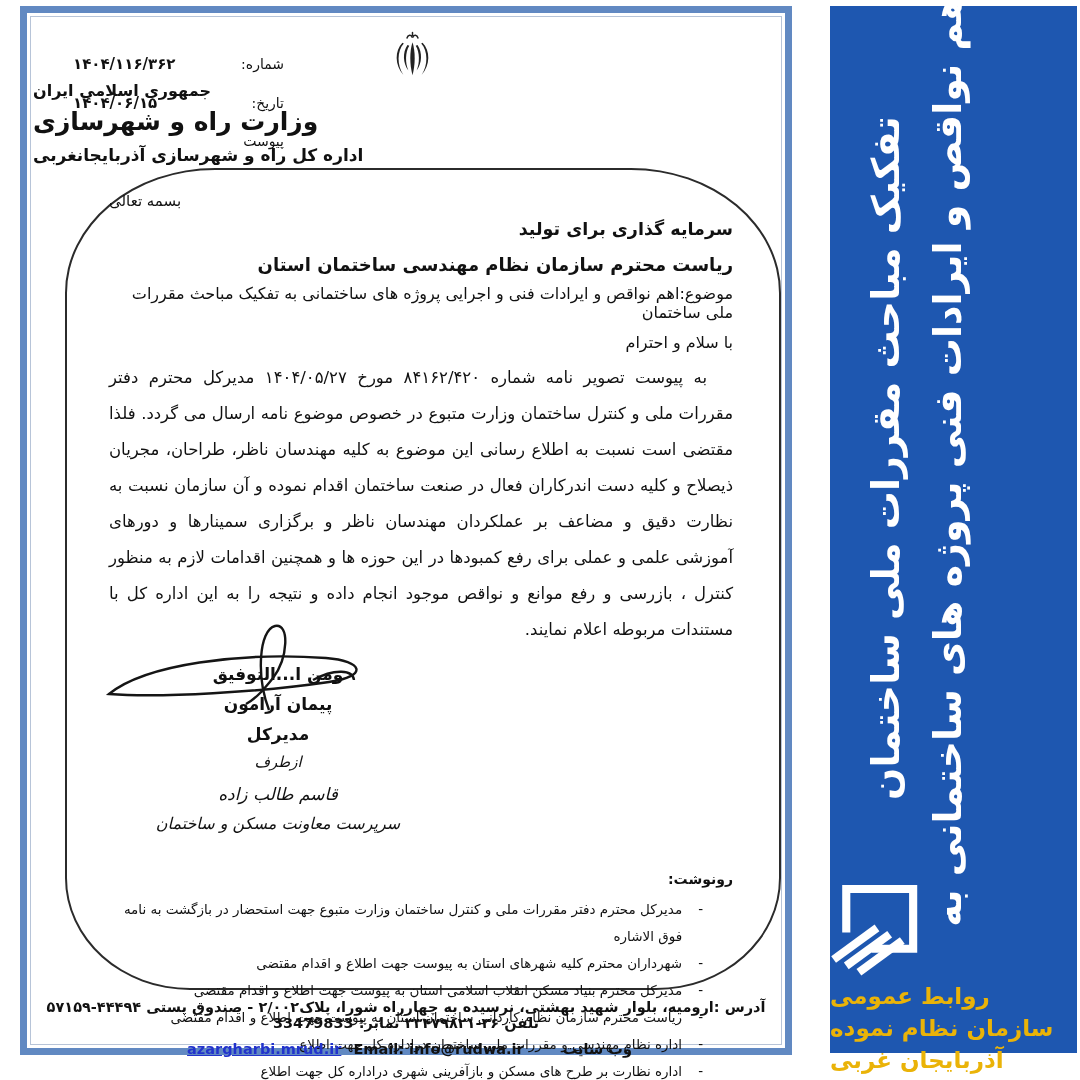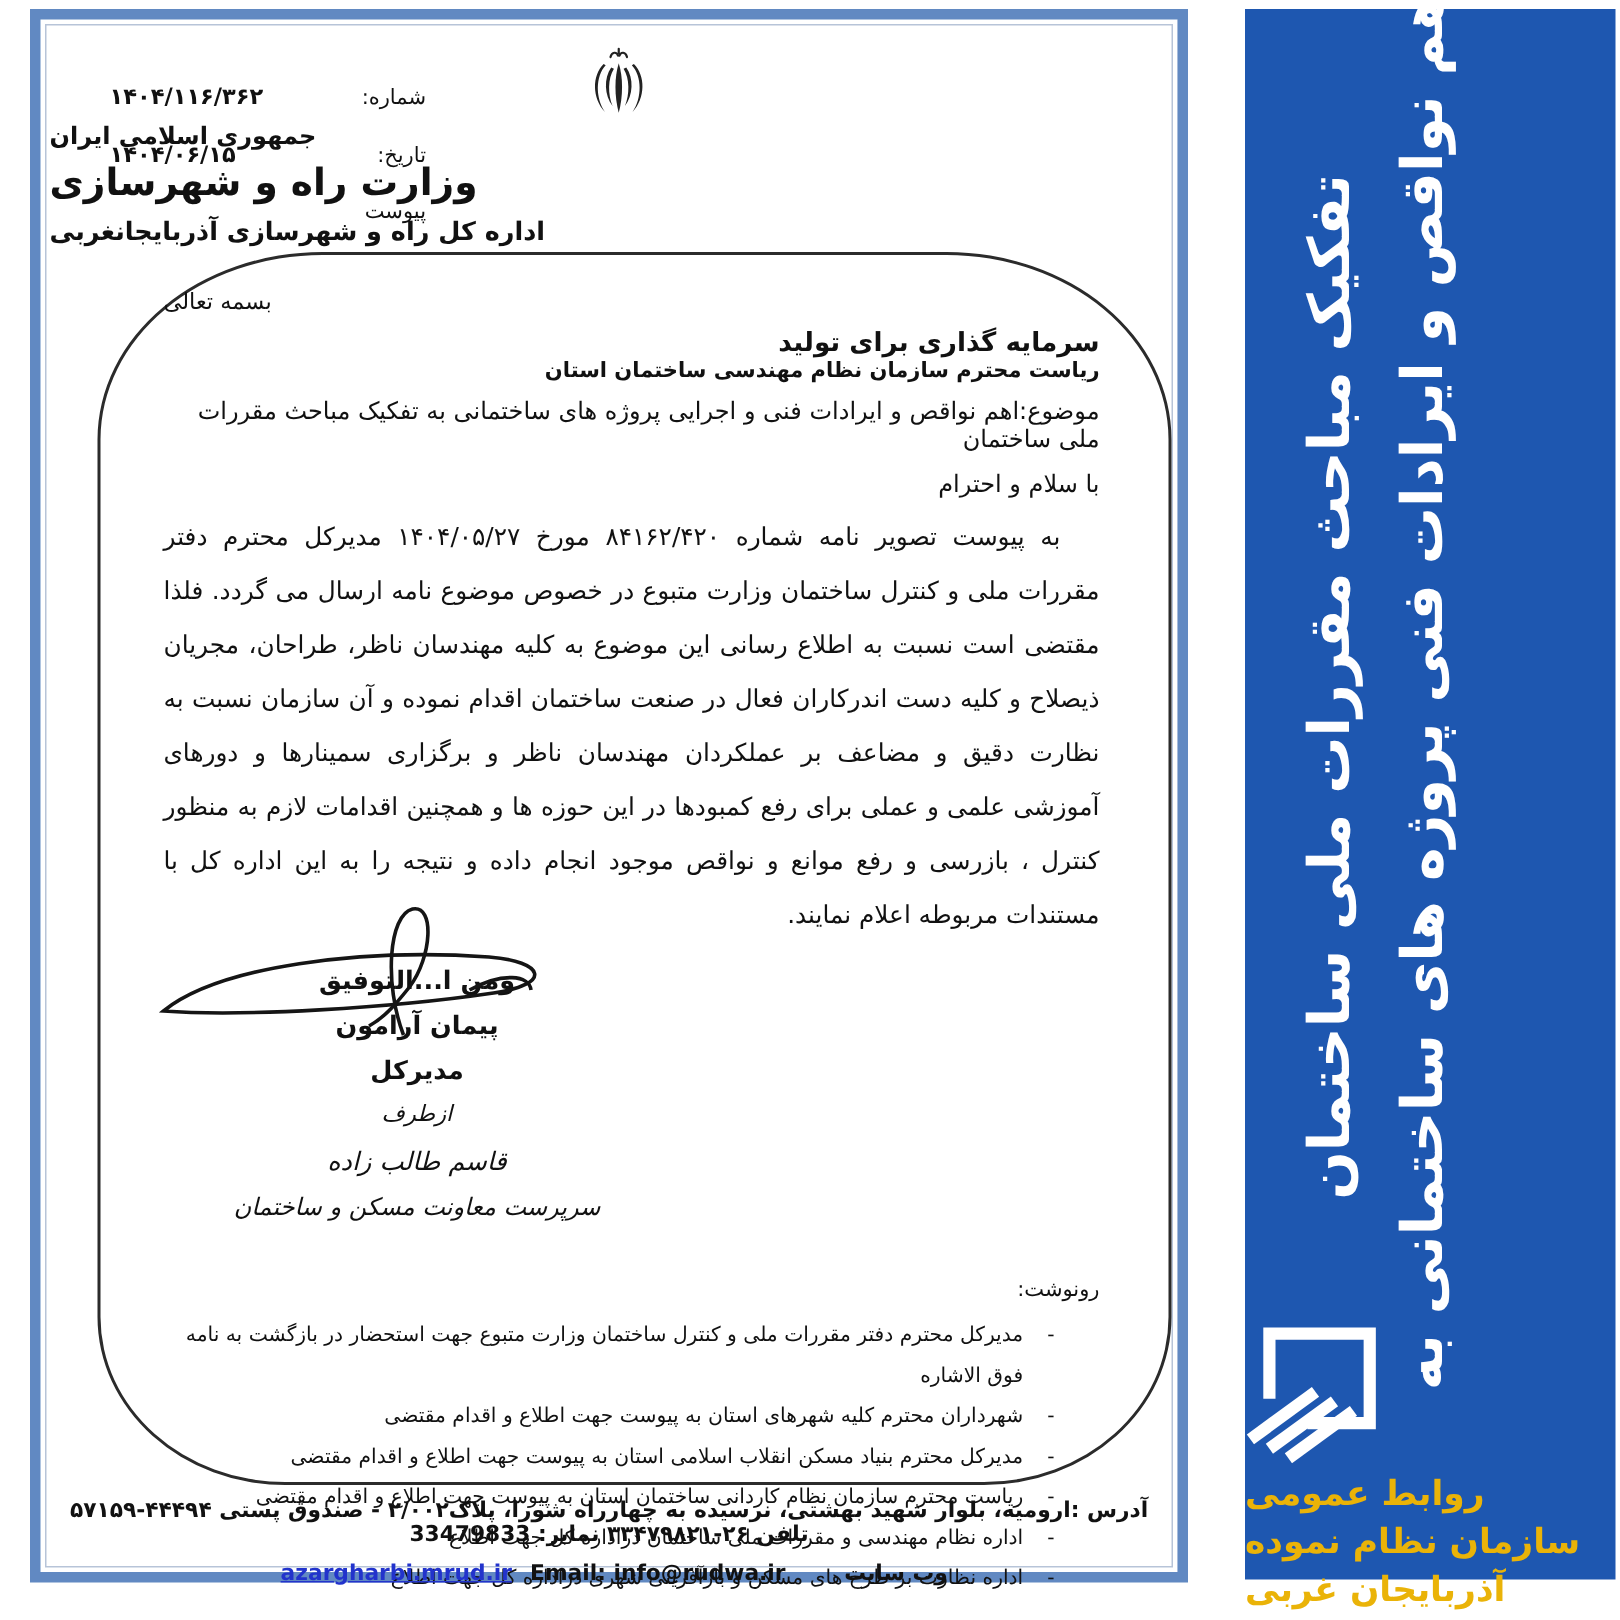--- a/index.html
+++ b/index.html
@@ -27,36 +27,36 @@
   .hfields{position:absolute;right:495px;left:40px;top:36px;direction:rtl;font-size:15px}
   .hrow{display:flex;justify-content:space-between;align-items:baseline;margin-bottom:21px}
   .hlabel{font-size:14px}
   .hval{font-weight:bold;letter-spacing:.5px}
 
   .letterbox{position:absolute;left:32px;top:149px;width:716px;height:822px;border:2px solid #2b2b2b;
              border-radius:150px 150px 125px 125px / 125px 125px 112px 112px;background:#fff}
   .letter-content{position:absolute;top:22px;bottom:20px;left:42px;right:46px;direction:rtl;font-size:16.5px}
   .besmele{text-align:left;font-size:15px}
   .slogan{text-align:right;font-weight:bold;font-size:17.5px;margin-top:9px}
-  .recipient{font-weight:bold;font-size:14px;}
+  .recipient{font-weight:bold;font-size:18px;margin-top:15px}
   .subject{font-size:16px;margin-top:9px}
   .salutation{font-size:16px;margin-top:11px}
   .bodytext{margin:8px 0 0;text-align:justify;line-height:36px;text-indent:26px}
 
   .sigblock{position:relative;width:330px;margin:16px 290px 0 0;text-align:center}
   .scribble{position:absolute;left:-22px;top:-50px;width:330px;height:100px;pointer-events:none}
   .sig-tawfiq,.sig-name,.sig-title{font-weight:bold;font-size:17px}
   .sig-name{margin-top:10px}
   .sig-title{margin-top:10px}
   .sig-behalf{font-family:"DejaVu Serif",serif;font-style:italic;font-size:15px;margin-top:9px}
   .sig-deputy{font-family:"DejaVu Serif",serif;font-style:italic;font-size:17px;margin-top:13px}
   .sig-deputy-title{font-family:"DejaVu Serif",serif;font-style:italic;font-size:16px;margin-top:10px}
 
   .ccblock{margin-top:38px;font-size:13.5px}
-  .cclabel{font-weight:normal;font-size:14px;margin-bottom:9px}
+  .cclabel{font-weight:bold;font-size:14px;margin-bottom:9px}
   .ccitem{display:flex;padding-right:30px;line-height:27px}
   .ccitem::before{content:"-";margin-left:16px}
 
   .page-footer{position:absolute;left:4px;right:4px;top:980px;text-align:center;direction:rtl;font-weight:bold;font-size:14.5px}
   .contact{margin-top:10px}
   .weblink{color:var(--link-blue);margin:0 7px;direction:ltr;unicode-bidi:embed}
   .email{margin-right:34px;direction:ltr;unicode-bidi:embed}
 
   
   .sidebar{position:absolute;left:830px;top:6px;width:247px;height:1047px;background:var(--sidebar-bg)}

